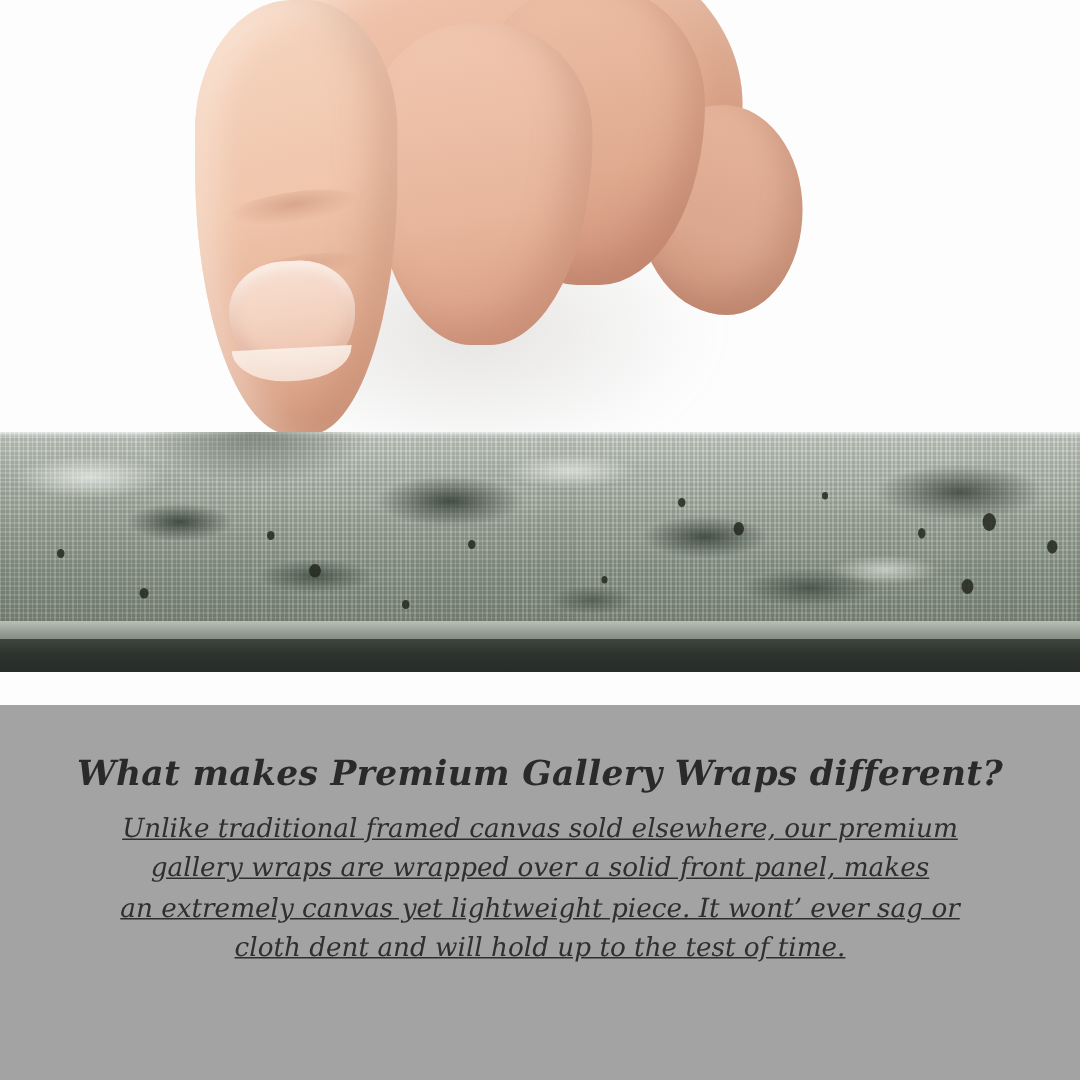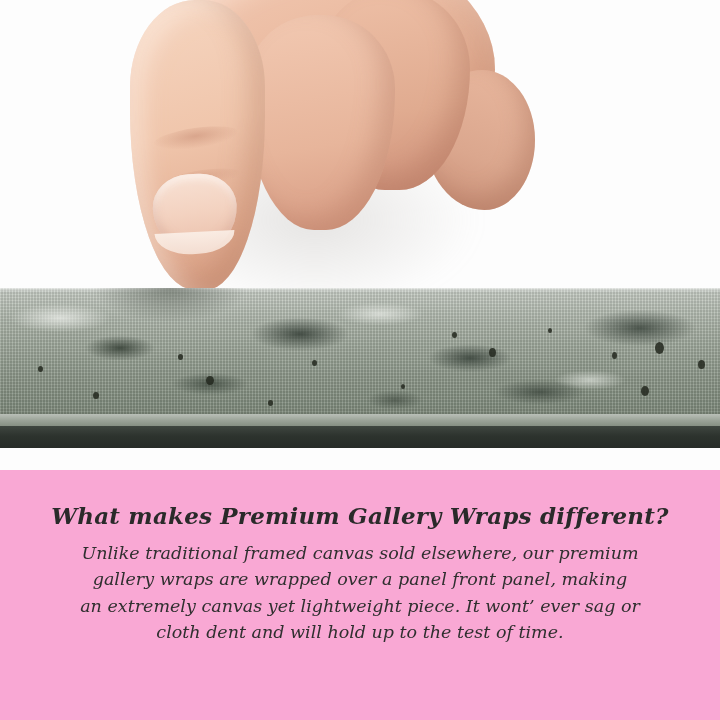--- a/index.html
+++ b/index.html
@@ -228,21 +228,21 @@
     opacity: 0.85;
   }
 
   
   .copy-block {
     position: absolute;
     left: 0;
     top: 470px;
     width: 720px;
     height: 250px;
-    background: #f9a8d4;
+    background: #a3a3a3;
     text-align: center;
     padding-top: 32px;
     box-sizing: border-box;
   }
 
   .headline {
     font-family: "DejaVu Serif", serif;
     font-style: italic;
     font-weight: 700;
     font-size: 23px;
@@ -253,20 +253,21 @@
   }
 
   .body-copy {
     font-family: "DejaVu Serif", serif;
     font-style: italic;
     font-size: 17.5px;
     color: #2f2f2f;
     line-height: 1.52;
     margin: 0 auto;
     width: 600px;
+    text-decoration: underline;
   }
 
   .body-copy .line {
     display: block;
     white-space: nowrap;
   }
 </style>
 </head>
 <body>
 
@@ -308,19 +309,19 @@
     <div class="speck" style="left:268px; top:112px; width:5px; height:6px;"></div>
 
     <div class="strip-bottom-rail"></div>
     <div class="strip-shadow-band"></div>
   </div>
 
   <div class="copy-block">
     <p class="headline">What makes Premium Gallery Wraps different?</p>
     <div class="body-copy">
       <span class="line">Unlike traditional framed canvas sold elsewhere, our premium</span>
-      <span class="line">gallery wraps are wrapped over a panel front panel, making</span>
+      <span class="line">gallery wraps are wrapped over a solid front panel, makes</span>
       <span class="line">an extremely canvas yet lightweight piece. It wont’ ever sag or</span>
       <span class="line">cloth dent and will hold up to the test of time.</span>
     </div>
   </div>
 
 </div>
 
 </body></html>

